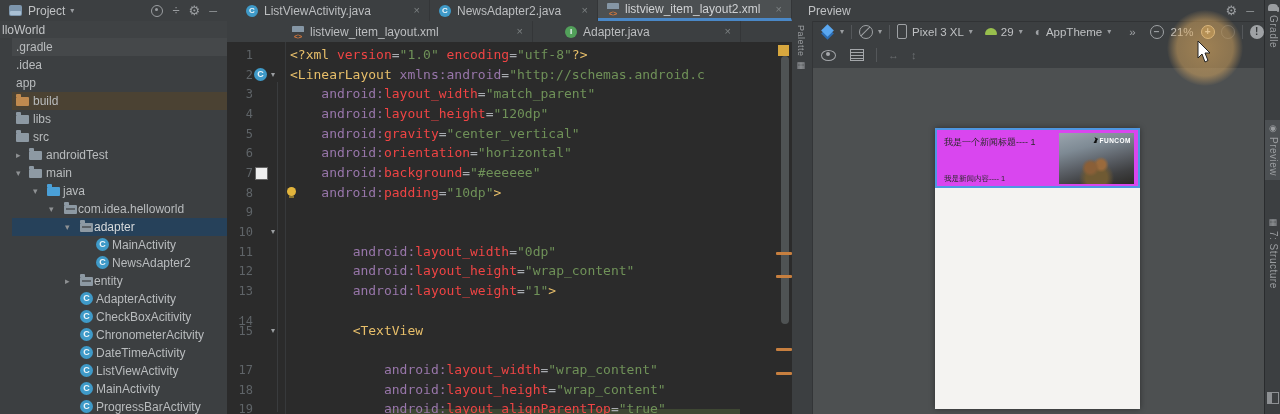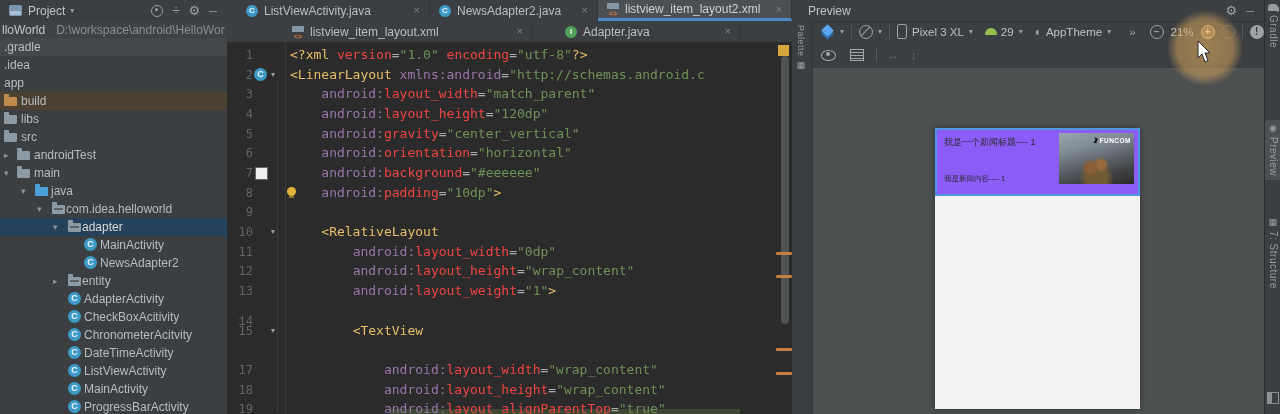--- a/index.html
+++ b/index.html
@@ -18,21 +18,21 @@
   .locate-ic{width:10px;height:10px;border:1.4px solid #9a9da0;border-radius:50%;position:relative;}
   .locate-ic::after{content:"";position:absolute;left:2.5px;top:2.5px;width:3px;height:3px;border-radius:50%;background:#9a9da0;}
   .collapse-ic{font-size:13px;line-height:10px;}
   .gear-ic{font-size:13px;line-height:13px;}
   .min-ic{font-size:11px;}
 
   #project-root-row{left:0;top:21px;width:227px;height:17px;display:flex;align-items:center;white-space:nowrap;overflow:hidden;background:#3f4244;}
   #project-root-row .nm{font-size:12px;color:#c2c4c6;margin-left:2px;}
   #project-root-row .pth{font-size:12px;color:#8b8d8f;margin-left:11px;}
 
-  #tree{left:0;top:38px;width:227px;height:376px;overflow:hidden;}
+  #tree{left:12px;top:38px;width:227px;height:376px;overflow:hidden;}
   .trow{position:absolute;left:0;width:227px;height:18px;font-size:12px;line-height:18px;color:#b9bcbe;cursor:default;}
   .trow.sel{background:#26415a;color:#d6d9db;}
   .trow.tan{background:#4b4233;}
   .trow.dim{background:#45484a;}
   .tarrow{position:absolute;top:0;font-size:9px;color:#8f9294;}
   .tlabel{position:absolute;top:0;white-space:nowrap;}
   .fold-ic,.fold-build,.fold-java,.pkg-ic{position:absolute;top:5px;width:13px;height:9px;background:#8d99a3;border-radius:1px;}
   .fold-ic::before,.fold-build::before,.fold-java::before,.pkg-ic::before{content:"";position:absolute;left:0;top:-3px;width:5px;height:3px;background:inherit;border-radius:1px 1px 0 0;}
   .fold-build{background:#c08a4f;}
   .fold-java{background:#4aa0d8;}
@@ -100,21 +100,21 @@
   .excl-ic{width:14px;height:14px;border-radius:50%;background:#9fa2a5;color:#35383a;font-size:10px;font-weight:bold;text-align:center;line-height:14px;}
 
   #ptool2{left:813px;top:42px;width:451px;height:26px;display:flex;align-items:center;color:#a4a7aa;border-bottom:1px solid #323436;}
   .eye-ic{position:relative;width:13px;height:9px;border:1.3px solid #a4a7aa;border-radius:50%;margin-left:8px;}
   .eye-ic::after{content:"";position:absolute;left:3.5px;top:1.5px;width:4px;height:4px;border-radius:50%;background:#a4a7aa;}
   .rows-ic{width:12px;height:10px;border:1px solid #a4a7aa;background:repeating-linear-gradient(180deg,transparent 0,transparent 2px,#a4a7aa 2px,#a4a7aa 3px);margin-left:14px;}
   .ruler{font-size:11px;color:#6b6e70;}
 
   #psurface{left:813px;top:68px;width:451px;height:346px;background:#4d5051;}
   #device{position:absolute;left:122px;top:60px;width:205px;height:281px;background:#f4f3f1;box-shadow:0 0 6px rgba(0,0,0,.4);}
-  #news-card{position:absolute;left:0;top:0;width:205px;height:68px;box-sizing:border-box;border:2px solid #4e97e2;background:#8b5cf6;}
+  #news-card{position:absolute;left:0;top:0;width:205px;height:60px;box-sizing:border-box;border:2px solid #4e97e2;background:#d946ef;}
   #news-card .title{position:absolute;left:7px;top:6px;font-size:9px;color:#2a2a2a;}
   #news-card .content{position:absolute;left:7px;top:44px;font-size:7.5px;color:#2a2a2a;}
   #news-img{position:absolute;right:4px;top:3px;width:75px;height:51px;overflow:hidden;
     background:
       radial-gradient(circle at 42% 68%, #8a5f38 0, #8a5f38 9%, transparent 16%),
       radial-gradient(circle at 56% 62%, #9a6a3c 0, #9a6a3c 8%, transparent 15%),
       radial-gradient(circle at 50% 88%, #6f5a33 0, #6f5a33 18%, transparent 30%),
       linear-gradient(165deg,#9aa5ae 0,#7e8a94 30%,#5d6269 55%,#3f4042 78%,#2b2a26 100%);}
   #news-img .brand{position:absolute;right:3px;top:4px;font-size:6.5px;font-weight:bold;color:#fff;letter-spacing:.5px;}
   #news-img .brand::before{content:"";display:inline-block;width:5px;height:6px;margin-right:1px;background:#111;
@@ -148,21 +148,20 @@
       <span class="caret">▾</span>
       <span class="hicons">
         <span class="locate-ic"></span>
         <span class="collapse-ic">÷</span>
         <span class="gear-ic">⚙</span>
         <span class="min-ic">─</span>
       </span>
     </div>
     <div id="project-root-row" class="abs">
       <span class="nm">lloWorld</span>
-      <span class="pth">D:\workspace\android\HelloWor</span>
     </div>
     <div id="tree" class="abs">
         <div class="trow dim" style="top: 0px;">
           <span class="tlabel" style="left: 4px;">.gradle</span>
         </div>
         <div class="trow" style="top: 18px;">
           <span class="tlabel" style="left: 4px;">.idea</span>
         </div>
         <div class="trow" style="top: 36px;">
           <span class="tlabel" style="left: 4px;">app</span>
@@ -317,21 +316,20 @@
         <span class="g-bulb"></span>
         <span class="cd"><span class="tk-d">    </span><span class="tk-p">android:</span><span class="tk-n">padding</span><span class="tk-w">=</span><span class="tk-g">"10dp"</span><span class="tk-t">&gt;</span></span>
       </div>
       <div class="cl" style="top: 160.44px;">
         <span class="ln">9</span>
         <span class="cd"></span>
       </div>
       <div class="cl" style="top: 180.12px;">
         <span class="ln">10</span>
         <span class="g-fold">▾</span>
-        <span class="cd"><span class="tk-d">    </span><span class="tk-t">&lt;RelativeLayout</span></span>
       </div>
       <div class="cl" style="top: 199.8px;">
         <span class="ln">11</span>
         <span class="cd"><span class="tk-d">        </span><span class="tk-p">android:</span><span class="tk-n">layout_width</span><span class="tk-w">=</span><span class="tk-g">"0dp"</span></span>
       </div>
       <div class="cl" style="top: 219.48px;">
         <span class="ln">12</span>
         <span class="cd"><span class="tk-d">        </span><span class="tk-p">android:</span><span class="tk-n">layout_height</span><span class="tk-w">=</span><span class="tk-g">"wrap_content"</span></span>
       </div>
       <div class="cl" style="top: 239.16px;">

